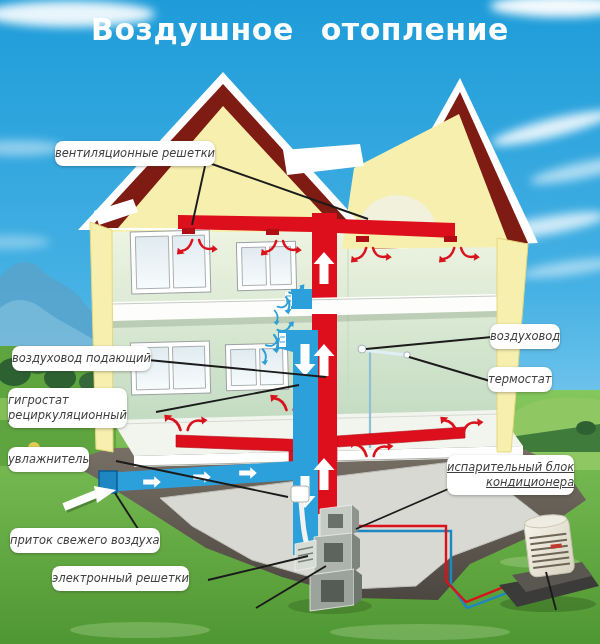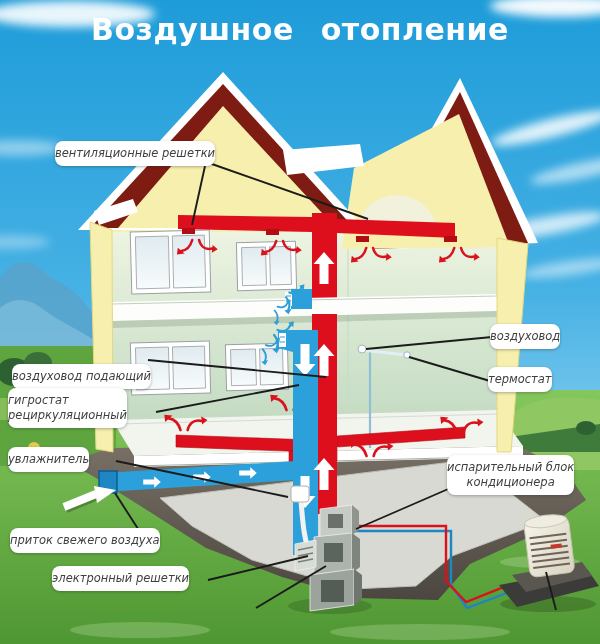--- a/index.html
+++ b/index.html
@@ -7,21 +7,21 @@
          font-family:"DejaVu Sans",sans-serif;}
   .stage svg{position:absolute;left:0;top:0;}
   .title{position:absolute;top:12px;left:0;width:100%;text-align:center;
          font-weight:bold;font-size:30px;color:#ffffff;word-spacing:16px;
          letter-spacing:.5px;}
   .pill{position:absolute;background:#ffffff;border-radius:8px;
         padding:5px 0;font-style:italic;font-size:11.5px;line-height:1.32;
         color:#3f3f3f;box-shadow:0 1px 3px rgba(40,40,40,.35);
         white-space:nowrap;}
   .pill.two{white-space:pre-line;}
-  .pill.ctr{text-align:center;}
+  .pill.ctr{text-align:right;text-decoration:underline;}
   
   .curl path{stroke:currentColor;stroke-width:3;fill:none;stroke-linecap:round;}
   .curl polygon{fill:currentColor;}
 </style>
 </head>
 <body>
 
 <div class="stage">
 <svg width="600" height="644" viewBox="0 0 600 644">
   <defs>
@@ -305,21 +305,21 @@
     <line x1="492" y1="337" x2="366" y2="349"></line>
     <line x1="490" y1="381" x2="409" y2="357"></line>
     <line x1="462" y1="483" x2="356" y2="529"></line>
     <line x1="556" y1="610" x2="546" y2="572"></line>
   </g>
 </svg>
 
 <div class="title">Воздушное отопление</div>
 
 <div class="pill" style="left:55px;top:141px">вентиляционные решетки</div>
-<div class="pill" style="left:12px;top:364px">воздуховод подающий</div>
+<div class="pill" style="left:12px;top:346px">воздуховод подающий</div>
 <div class="pill two" style="left:8px;top:388px">гигростат
 рециркуляционный</div>
 <div class="pill" style="left:8px;top:447px">увлажнитель</div>
 <div class="pill" style="left:10px;top:528px">приток свежего воздуха</div>
 <div class="pill" style="left:52px;top:566px">электронный решетки</div>
 <div class="pill" style="left:490px;top:324px">воздуховод</div>
 <div class="pill" style="left:488px;top:367px">термостат</div>
 <div class="pill two ctr" style="left:447px;top:455px">испарительный блок
 кондиционера</div>
 </div>

